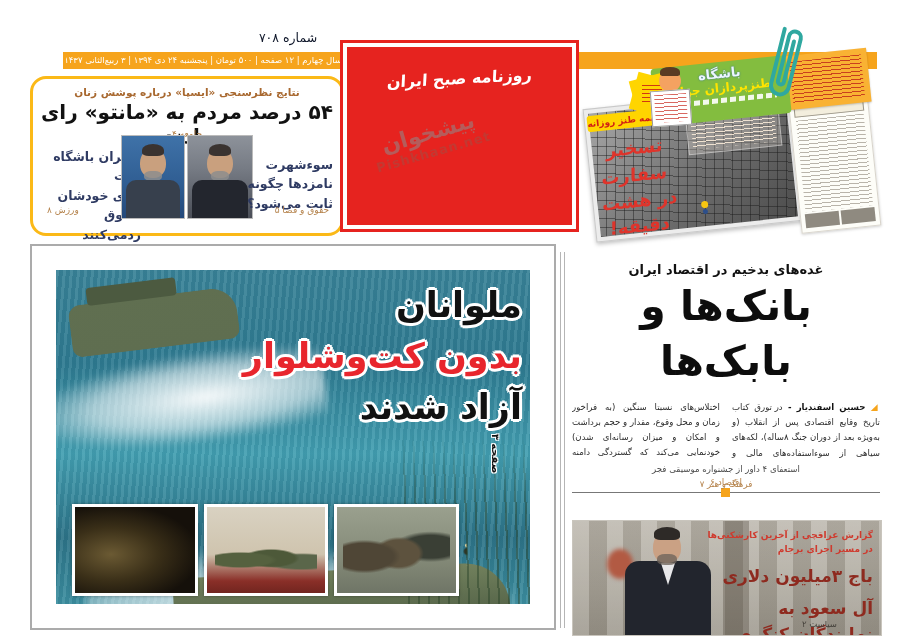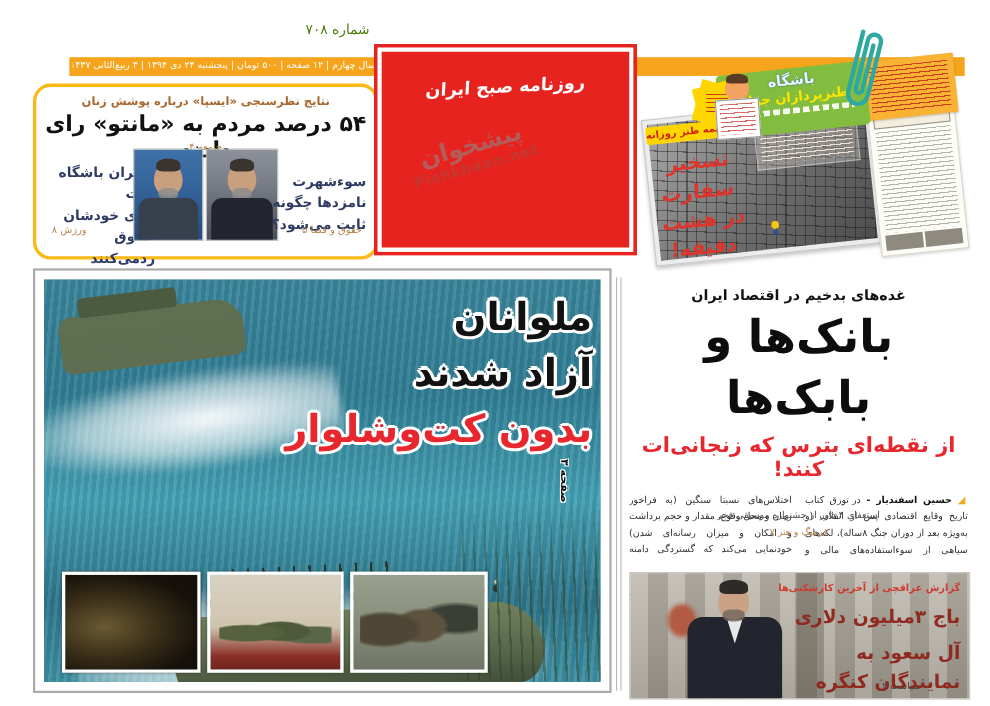--- a/index.html
+++ b/index.html
@@ -4,21 +4,21 @@
 <style>
   html,body{margin:0;padding:0;background:#ffffff;}
   #canvas{position:relative;width:900px;height:642px;background:#ffffff;overflow:hidden;
           font-family:"DejaVu Sans",sans-serif;direction:rtl;}
   .abs{position:absolute;}
 
   
   .topbar{left:63px;top:52px;width:814px;height:17px;background:#F6A41C;z-index:1;}
   .topbar-info{left:66px;top:54px;width:276px;height:13px;color:#ffffff;font-size:8.5px;
                line-height:13px;text-align:center;z-index:2;white-space:nowrap;overflow:hidden;}
-  .issue{left:240px;top:19px;width:96px;color:#4d7c0f;font-size:12.5px;text-align:right;z-index:2;}
+  .issue{left:240px;top:30px;width:96px;color:#0f172a;font-size:12.5px;text-align:center;z-index:2;}
 
   
   .masthead{left:340px;top:40px;width:233px;height:186px;background:#E6231F;
             border:3px solid #E6231F;box-shadow:inset 0 0 0 4px #ffffff;z-index:3;}
   .tagline{left:0;right:0;top:26px;text-align:center;color:#ffffff;font-size:16px;font-weight:bold;
            transform:rotate(-3deg) skewX(-6deg);}
   .mast-title{left:0;right:0;top:44px;text-align:center;color:#ffffff;font-size:92px;font-weight:bold;
               line-height:150px;letter-spacing:-2px;}
   .watermark{left:10px;top:88px;width:180px;transform:rotate(-16deg);text-align:center;z-index:4;
              color:rgba(140,140,140,.55);font-weight:bold;pointer-events:none;}
@@ -106,21 +106,21 @@
             background:repeating-linear-gradient(180deg,rgba(200,30,20,.85) 0 1px,transparent 1px 4px);}
   .pill{left:12px;top:60px;width:82px;height:16px;background:#FFD500;border-radius:3px;transform:rotate(-6deg);
         z-index:4;text-align:center;color:#D21F14;font-size:9px;font-weight:bold;line-height:16px;}
   .supp-headline{left:0px;top:82px;width:124px;transform:rotate(-6deg);z-index:4;text-align:center;
         color:#DF342B;font-weight:bold;}
   .supp-h1{font-size:18px;line-height:1.5;transform:skewX(-6deg);}
   .supp-h2{font-size:18px;line-height:1.4;transform:skewX(-6deg);}
 
   
   .lead{left:30px;top:244px;width:526px;height:386px;border:2px solid #ababab;background:#fff;
-        box-sizing:border-box;padding:8px;z-index:2;}
+        box-sizing:border-box;padding:24px;z-index:2;}
   .lead-photo{position:relative;width:100%;height:100%;overflow:hidden;
         background:linear-gradient(180deg,#3a8398 0%,#2f7b91 28%,#44a0b2 55%,#2e7488 80%,#3d8fa0 100%);}
   .lead-photo .ripple{position:absolute;inset:0;
         background:repeating-linear-gradient(95deg,rgba(255,255,255,.07) 0 3px,rgba(0,40,60,.07) 3px 7px);}
   .wake1{position:absolute;left:-30px;top:86px;width:300px;height:90px;background:
         radial-gradient(ellipse at 60% 50%,rgba(255,255,255,.95) 0%,rgba(255,255,255,.55) 45%,transparent 72%);
         transform:rotate(-8deg);filter:blur(3px);}
   .wake2{position:absolute;left:30px;top:280px;width:430px;height:110px;background:
         radial-gradient(ellipse at 45% 55%,rgba(255,255,255,.95) 0%,rgba(255,255,255,.5) 50%,transparent 75%);
         filter:blur(3px);}
@@ -300,36 +300,35 @@
   <div class="abs lead">
     <div class="lead-photo">
       <div class="ripple"></div>
       <div class="wake1"></div>
       <div class="wake2"></div>
       <div class="boat1"></div>
       <div class="boat2"></div>
       <div class="grass"></div>
       <div class="lead-headline">
         <div class="lh lh-black">ملوانان</div>
+        <div class="lh lh-red">بدون کت‌وشلوار</div>
         <div class="lh lh-black">آزاد شدند</div>
-        <div class="lh lh-red">بدون کت‌وشلوار</div>
       </div>
       <div class="lead-pagetag">صفحه ۳</div>
       <div class="inset inset-night"></div>
       <div class="inset inset-room"></div>
       <div class="inset inset-deck"></div>
     </div>
   </div>
 
   <div class="abs vdiv"></div>
 
   <div class="abs bank">
     <div class="bank-kicker">غده‌های بدخیم در اقتصاد ایران</div>
     <div class="bank-headline">بانک‌ها و بابک‌ها</div>
-    <div class="bank-subhead">از نقطه‌ای بترس که زنجانی‌ات کنند!</div>
     <div class="bank-body" dir="rtl">
       <span class="bank-byline">حسین اسفندیار - </span><span>در تورق کتاب تاریخ وقایع اقتصادی پس از انقلاب (و به‌ویژه بعد از دوران جنگ ۸ساله)، لکه‌های سیاهی از سوءاستفاده‌های مالی و اختلاس‌های نسبتا سنگین (به فراخور زمان و محل وقوع، مقدار و حجم برداشت و امکان و میزان رسانه‌ای شدن) خودنمایی می‌کند که گستردگی دامنه برخی از این حیف‌ومیل‌های کلان (و رسیدن شعاع امواج آن به رسانه ملی)، منجر به پخش و انتشار برنامه‌های خبری، تحلیلی و گاهی جلسات دادگاهی، جهت تنویر افکار و اذهان عمومی شده است. نمونه‌های مشهور دستبردهای بیت‌المال، شهرام جزایری (۱۳۸۱)، مه‌آفرید امیرخسروی (۱۳۹۰) و مورد اخیر، بابک زنجانی (۱۳۹۲) است. خواسته و…</span>
     </div>
     <div class="bank-tag">اقتصاد ۶</div>
     <div class="bank-rule">
         <div class="sq"></div>
       </div>
   </div>
 
   <div class="abs subrow">
@@ -343,19 +342,20 @@
     <div class="relief"></div>
     <div class="column-shadow"></div>
     <div class="ara-figure">
       <div class="hand"></div>
       <div class="suit"></div>
       <div class="shirt"></div>
       <div class="head"></div>
     </div>
     <div class="ara-text">
       <div class="ara-kicker">گزارش عراقچی از آخرین کارشکنی‌ها</div>
+      <div class="ara-kicker">در مسیر اجرای برجام</div>
       <div class="ara-headline">باج ۳میلیون دلاری</div>
       <div class="ara-headline">آل سعود به نمایندگان کنگره</div>
     </div>
     <div class="ara-tag">سیاست ۲</div>
   </div>
 
 </div>
 
 </body></html>

